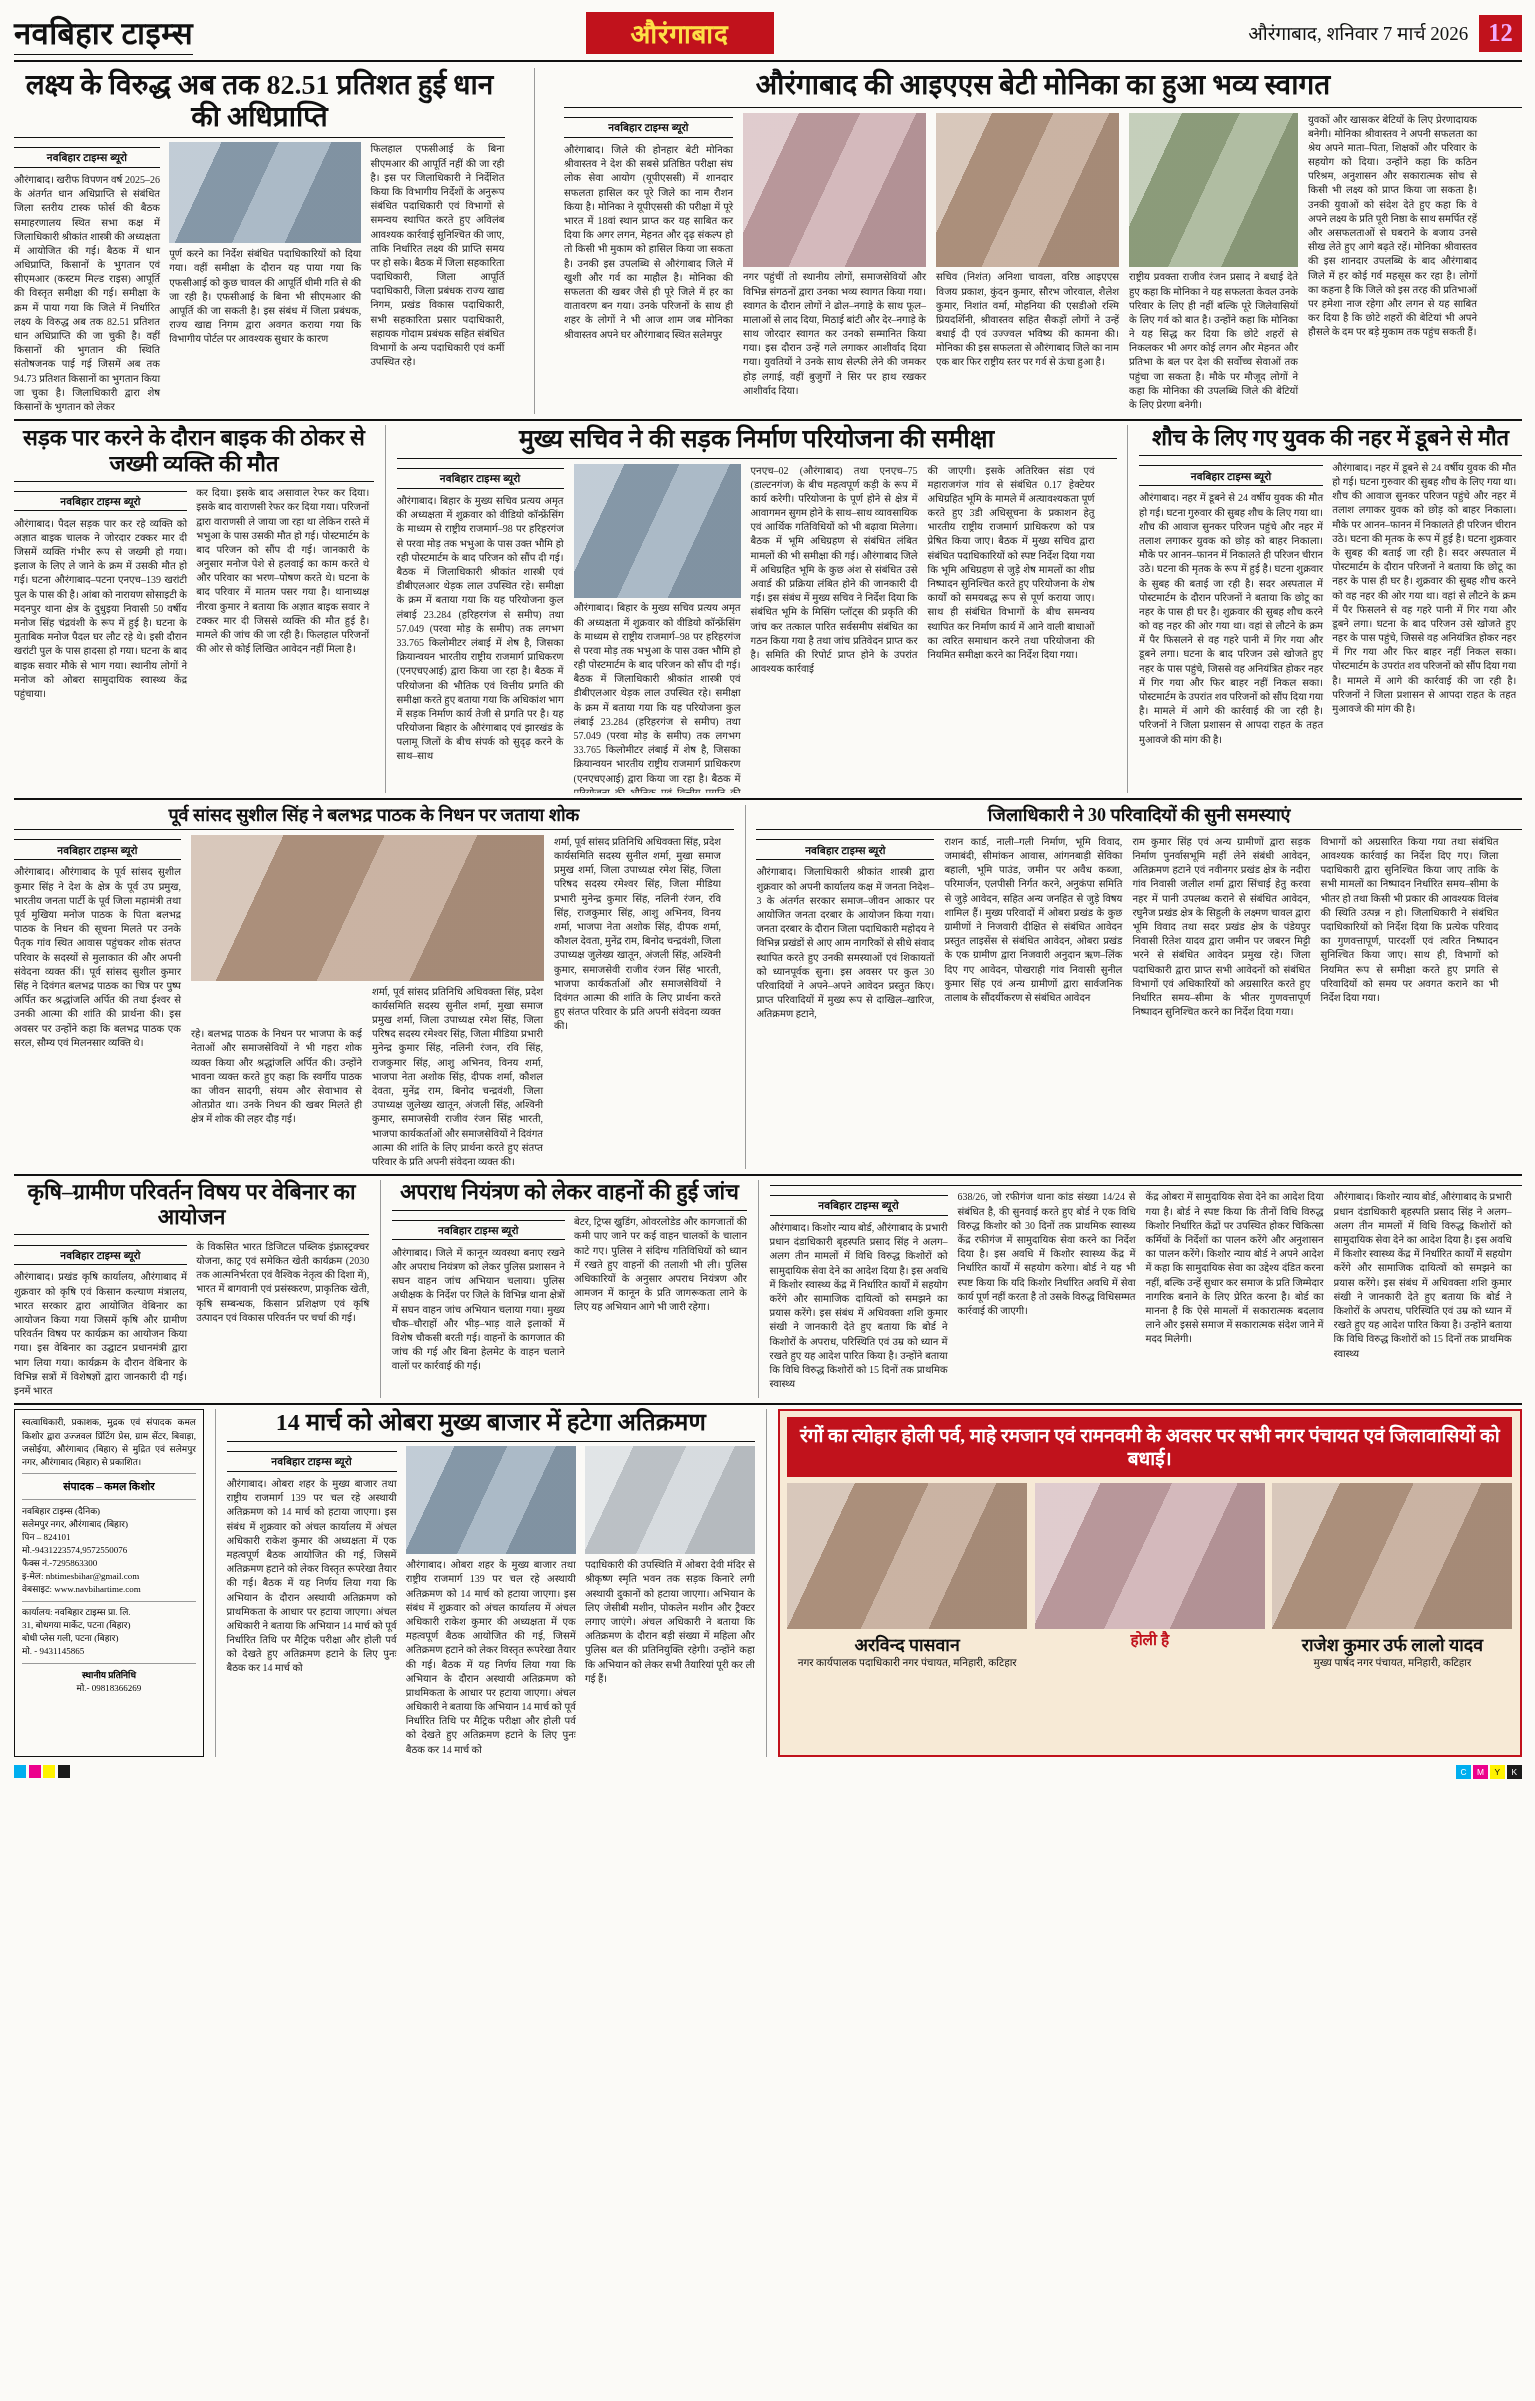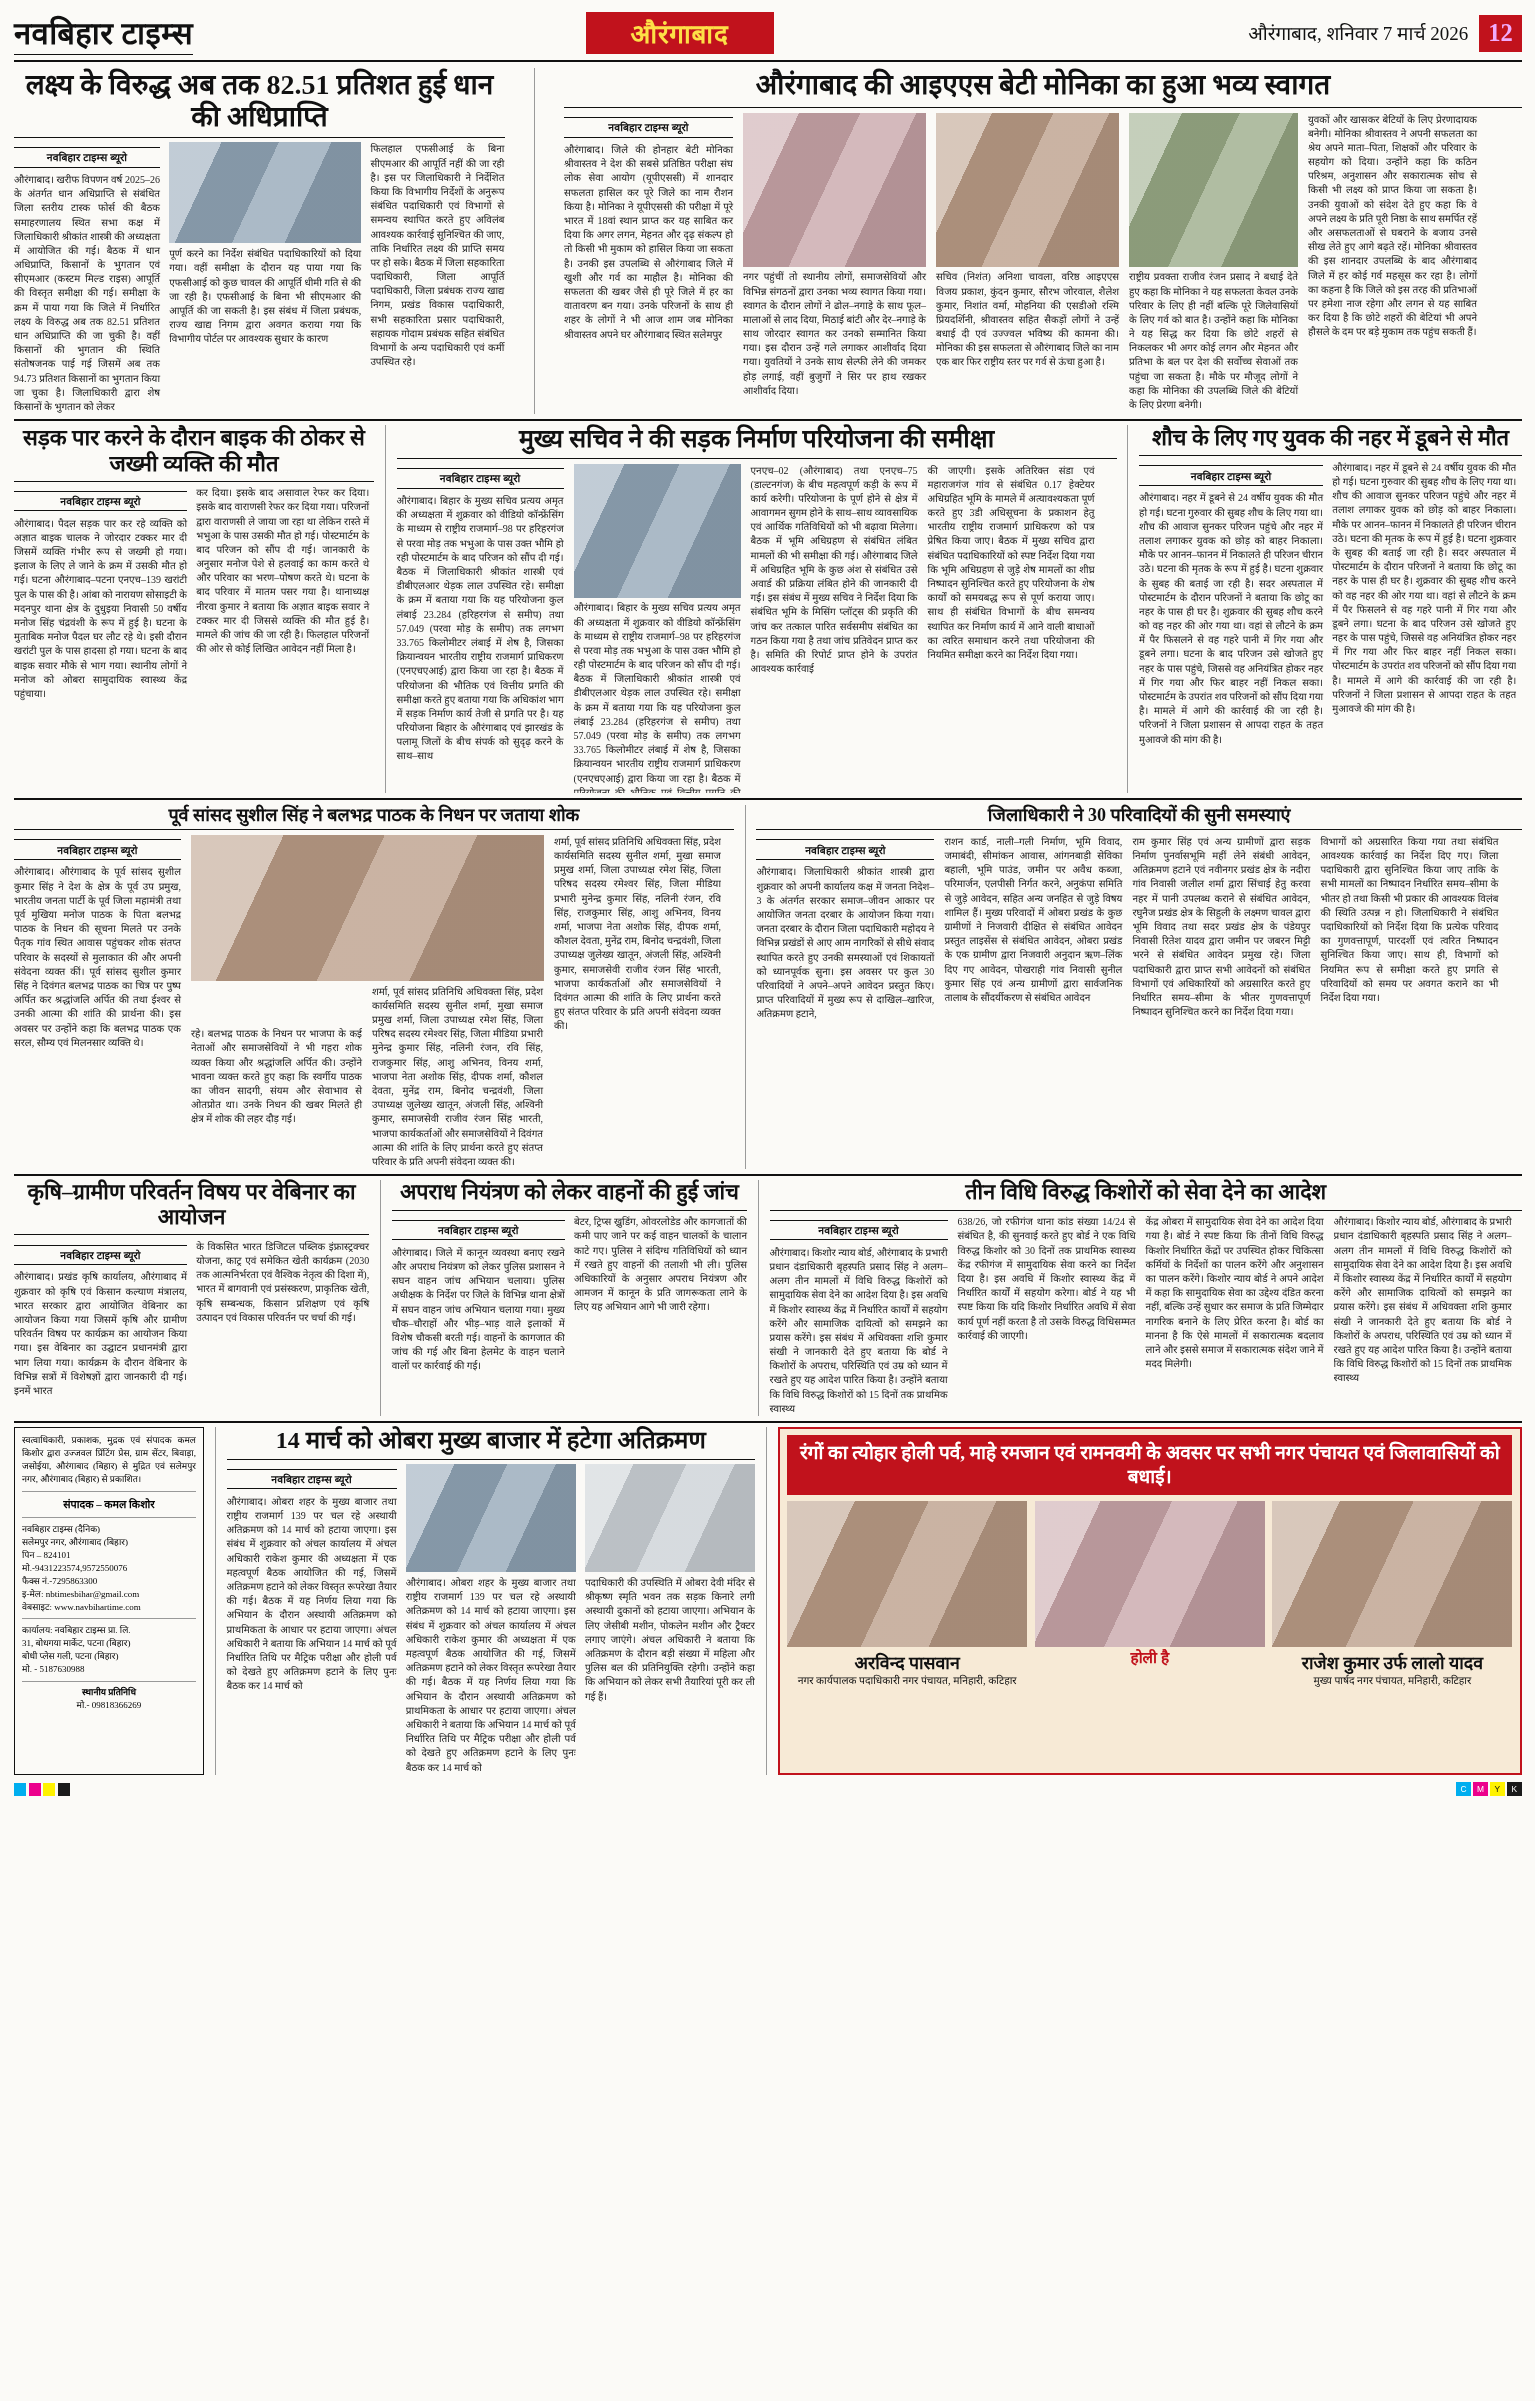--- a/index.html
+++ b/index.html
@@ -355,21 +355,20 @@
         </div>
         <div class="q">
           <div class="body">बेटर, ट्रिप्स ख्रुडिंग, ओवरलोडेड और कागजातों की कमी पाए जाने पर कई वाहन चालकों के चालान काटे गए। पुलिस ने संदिग्ध गतिविधियों को ध्यान में रखते हुए वाहनों की तलाशी भी ली। पुलिस अधिकारियों के अनुसार अपराध नियंत्रण और आमजन में कानून के प्रति जागरूकता लाने के लिए यह अभियान आगे भी जारी रहेगा।</div>
         </div>
       </div>
     </div>
 
     <div class="sep-v"></div>
 
     <div class="b4c">
-      <div class="hl">तीन विधि विरुद्ध किशोरों को सेवा देने का आदेश</div>
       <div class="rule"></div>
       <div class="b4c-cols">
         <div class="b4cc">
           <div class="byline-wrap">
               <div class="byline">नवबिहार टाइम्स ब्यूरो</div>
             </div>
           <div class="body">औरंगाबाद। किशोर न्याय बोर्ड, औरंगाबाद के प्रभारी प्रधान दंडाधिकारी बृहस्पति प्रसाद सिंह ने अलग–अलग तीन मामलों में विधि विरुद्ध किशोरों को सामुदायिक सेवा देने का आदेश दिया है। इस अवधि में किशोर स्वास्थ्य केंद्र में निर्धारित कार्यों में सहयोग करेंगे और सामाजिक दायित्वों को समझने का प्रयास करेंगे। इस संबंध में अधिवक्ता शशि कुमार संखी ने जानकारी देते हुए बताया कि बोर्ड ने किशोरों के अपराध, परिस्थिति एवं उम्र को ध्यान में रखते हुए यह आदेश पारित किया है। उन्होंने बताया कि विधि विरुद्ध किशोरों को 15 दिनों तक प्राथमिक स्वास्थ्य</div>
         </div>
         <div class="b4cc">
           <div class="body">638/26, जो रफीगंज थाना कांड संख्या 14/24 से संबंधित है, की सुनवाई करते हुए बोर्ड ने एक विधि विरुद्ध किशोर को 30 दिनों तक प्राथमिक स्वास्थ्य केंद्र रफीगंज में सामुदायिक सेवा करने का निर्देश दिया है। इस अवधि में किशोर स्वास्थ्य केंद्र में निर्धारित कार्यों में सहयोग करेगा। बोर्ड ने यह भी स्पष्ट किया कि यदि किशोर निर्धारित अवधि में सेवा कार्य पूर्ण नहीं करता है तो उसके विरुद्ध विधिसम्मत कार्रवाई की जाएगी।</div>
@@ -397,21 +396,21 @@
       <div>सलेमपुर नगर, औरंगाबाद (बिहार)</div>
       <div>पिन – 824101</div>
       <div>मो.-9431223574,9572550076</div>
       <div>फैक्स नं.-7295863300</div>
       <div>इ-मेल: nbtimesbihar@gmail.com</div>
       <div>वेबसाइट: www.navbihartime.com</div>
       <div class="thin"></div>
       <div>कार्यालय: नवबिहार टाइम्स प्रा. लि.</div>
       <div>31, बोधगया मार्केट, पटना (बिहार)</div>
       <div>बोधी प्लेस गली, पटना (बिहार)</div>
-      <div>मो. - 5187630988</div>
+      <div>मो. - 9431145865</div>
       <div class="thin"></div>
       <div class="em" style="text-align:center;">स्थानीय प्रतिनिधि</div>
       <div style="text-align:center;">मो.- 09818366269</div>
     </div>
 
     <div class="sep-v"></div>
 
     <div class="b5mid">
       <div class="hl">14 मार्च को ओबरा मुख्य बाजार में हटेगा अतिक्रमण</div>
       <div class="rule"></div>

